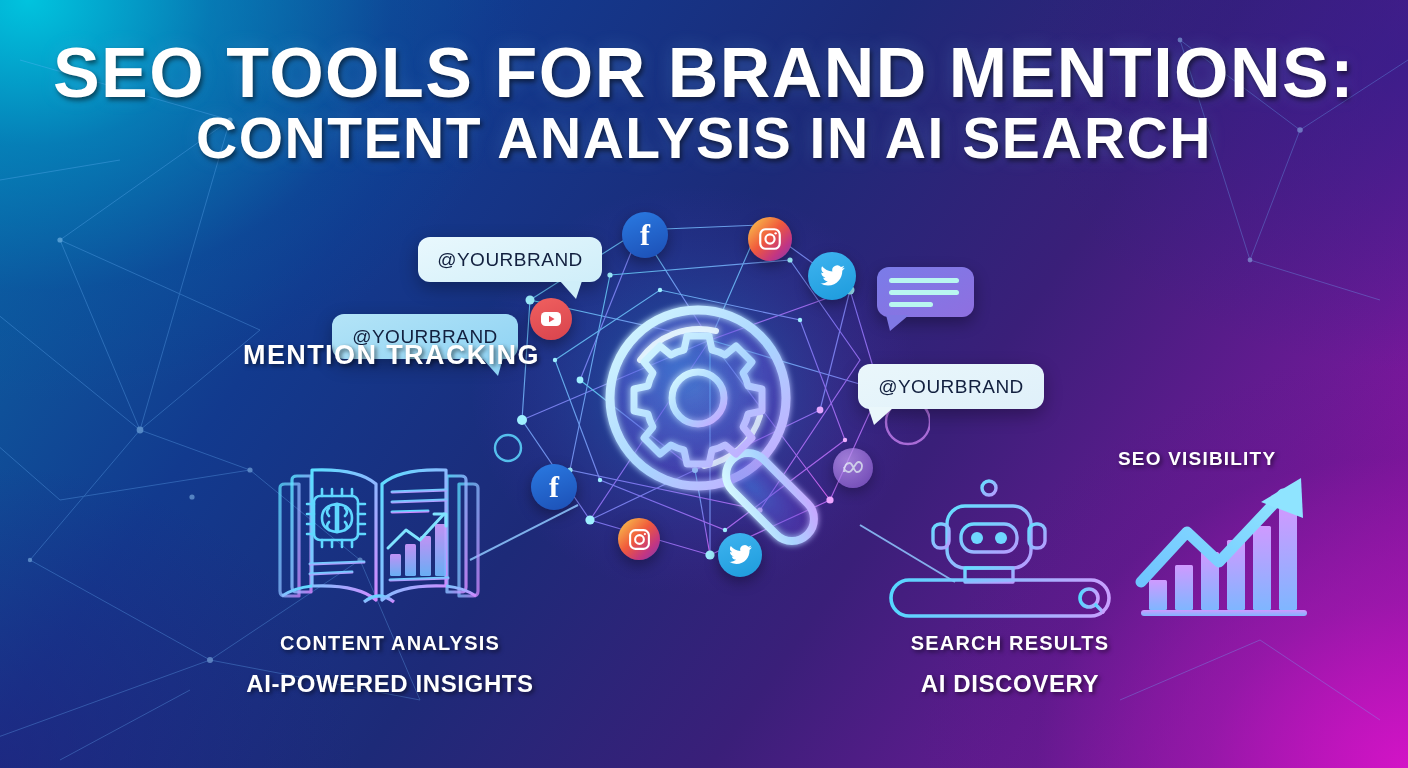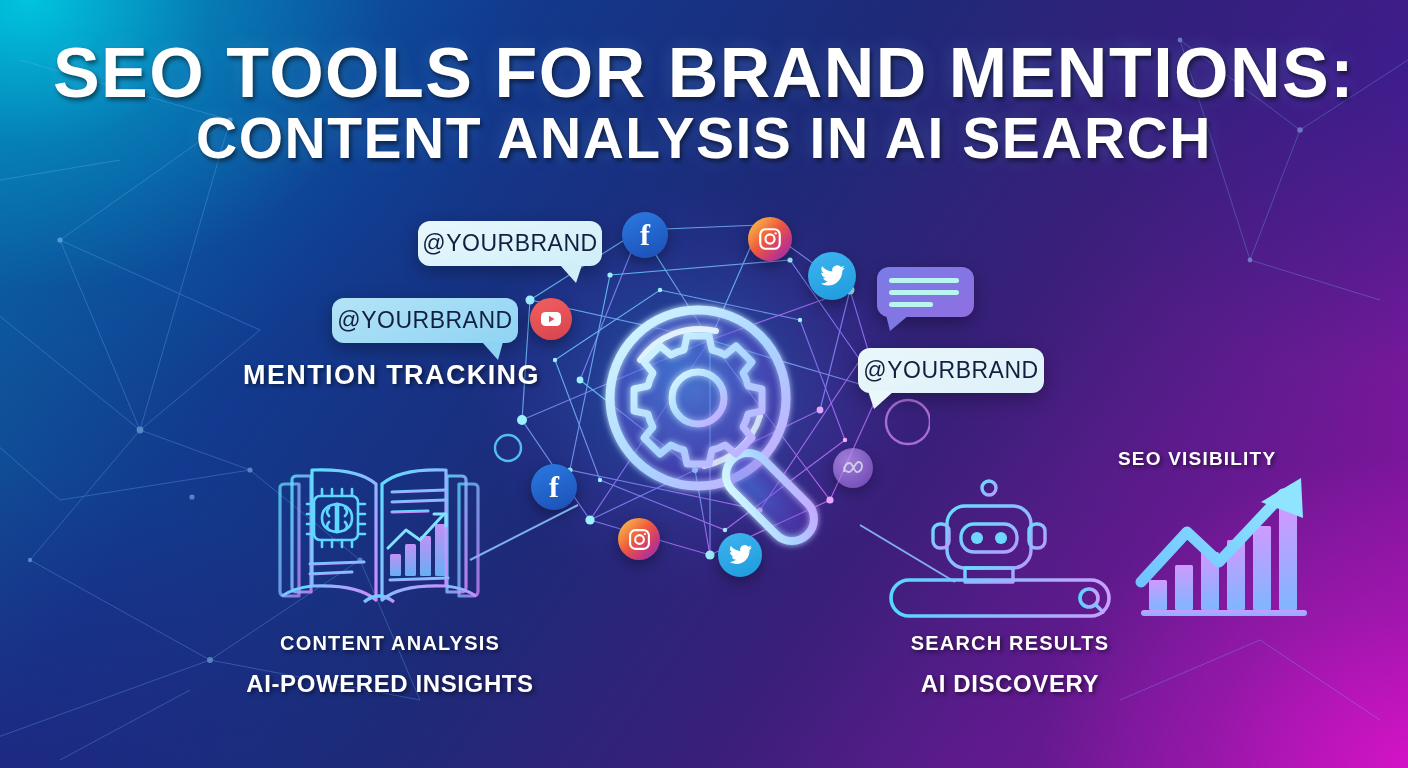--- a/index.html
+++ b/index.html
@@ -26,22 +26,23 @@
   }
   .t1 { font-size:70px; }
   .t2 { font-size:57px; }
 
   
   .abs { position:absolute; }
 
   
   .bubble {
     position:absolute; border-radius:12px; display:flex; align-items:center; justify-content:center;
-    color:#12203f; font-size:23px; letter-spacing:.5px; font-weight:500;
+    color:#12203f; font-size:19px; letter-spacing:.5px; font-weight:500;
     box-shadow:0 6px 18px rgba(0,0,0,.3);
+    margin-top:16px;
   }
   .bubble:after {
     content:""; position:absolute; width:0; height:0;
   }
   .b1 { left:418px; top:221px; width:184px; height:45px;
         background:linear-gradient(160deg,#e9f8fd 0%,#cfeef9 100%); }
   .b1:after { left:142px; bottom:-17px; border-left:16px solid transparent; border-right:6px solid transparent;
               border-top:18px solid #cfeef9; }
   .b2 { left:332px; top:298px; width:186px; height:45px;
         background:linear-gradient(160deg,#b4e4f7 0%,#8fd3f4 100%); }
@@ -59,21 +60,21 @@
                    border-left:4px solid transparent; border-right:19px solid transparent; border-top:16px solid #7f78e4; }
   .chatline { position:absolute; height:5px; border-radius:3px; background:#b9f6f0; left:12px; }
 
   
   .cap {
     position:absolute; color:#fff; font-weight:bold; text-align:center;
     text-shadow:2px 2px 4px rgba(0,0,0,.55);
   }
   .cap-main { font-size:20px; letter-spacing:1.2px; }
   .cap-sub  { font-size:24px; letter-spacing:.6px; font-weight:bold; }
-  .cap-mention { left:243px; top:360px; font-size:27px; letter-spacing:1.4px; text-align:left; }
+  .cap-mention { left:243px; top:340px; font-size:27px; letter-spacing:1.4px; text-align:left; }
   .cap-seo { left:1118px; top:448px; font-size:19px; letter-spacing:1.2px; text-align:center; }
 
   
   .social { position:absolute; border-radius:50%; display:flex; align-items:center; justify-content:center;
             box-shadow:0 5px 14px rgba(0,0,0,.35); }
   .fb { background:linear-gradient(160deg,#2a7ae2 0%,#1c4fb5 100%); color:#fff; font-weight:bold; font-family:"Liberation Serif",serif; }
   .tw { background:linear-gradient(160deg,#3fb4f0 0%,#1d9bdc 100%); }
   .ig { background:linear-gradient(135deg,#f9d14f 0%,#f05a3c 45%,#c13584 75%,#7b3fb0 100%); }
   .yt { background:linear-gradient(160deg,#f0605f 0%,#d8434d 100%); }
   .meta-ic { background:radial-gradient(circle at 35% 30%, rgba(190,150,240,.95), rgba(140,90,210,.75)); }

